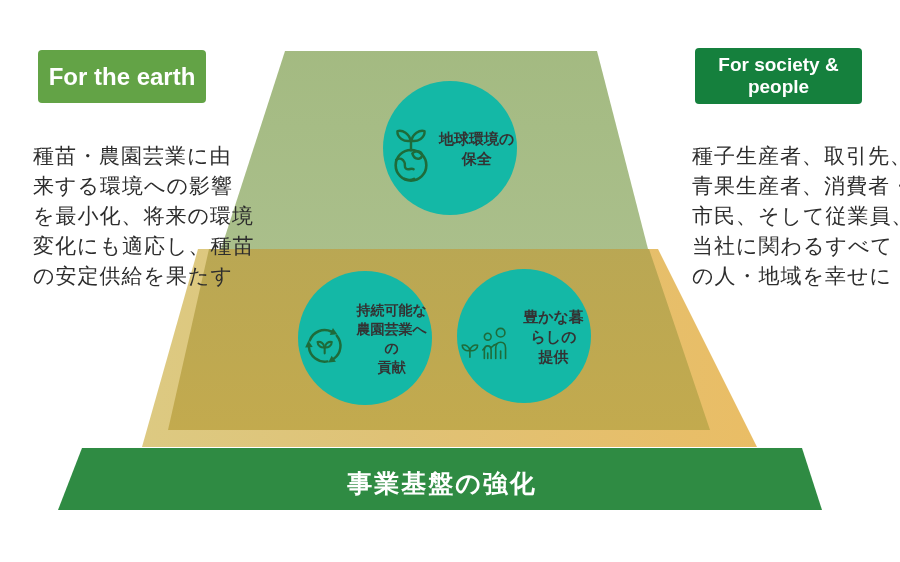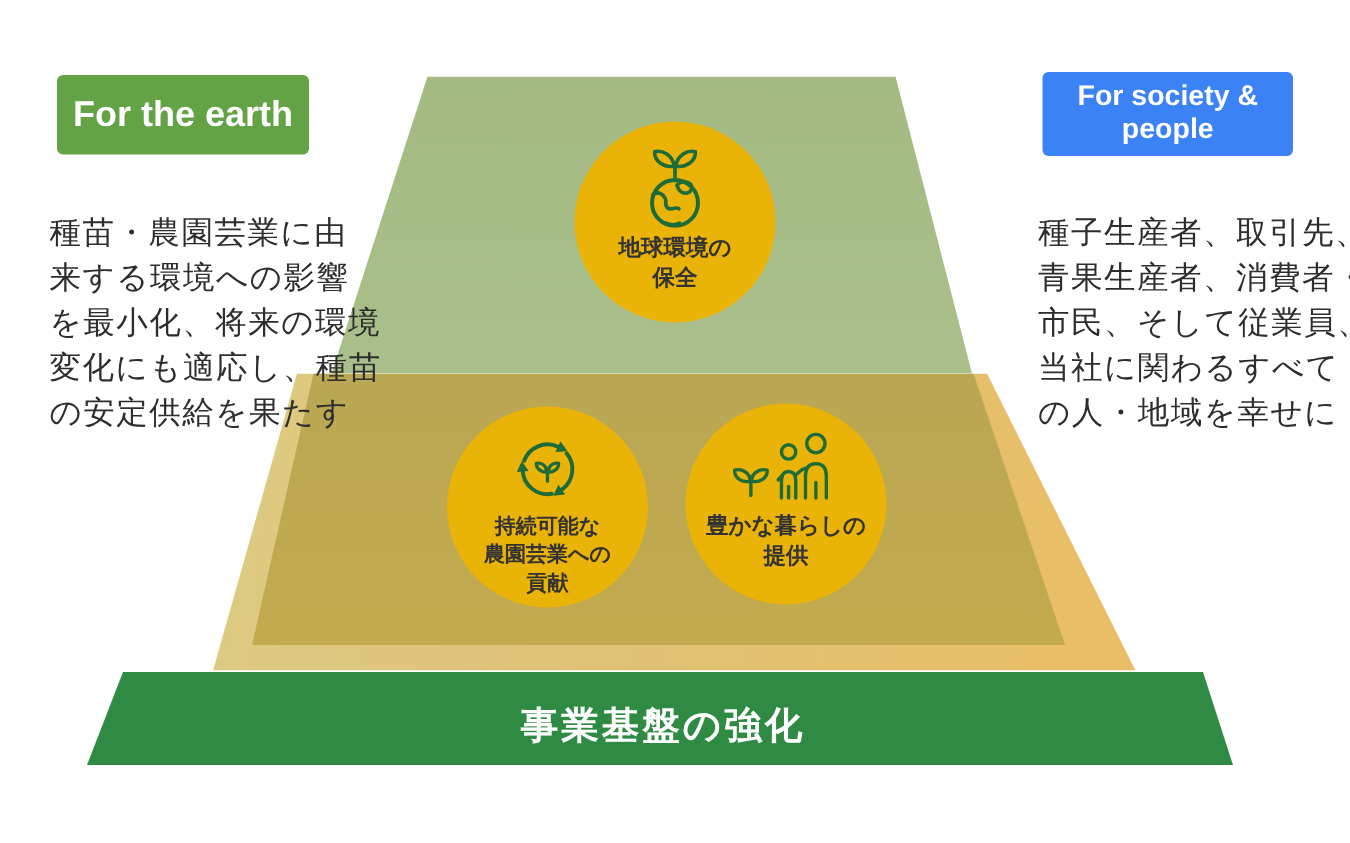--- a/index.html
+++ b/index.html
@@ -14,38 +14,38 @@
     background:linear-gradient(180deg,#a8a35c 0%,#b9a754 42%,#c9ac4a 100%);z-index:2;}
   .trap-green{clip-path:polygon(285px 51px,597px 51px,648px 249px,221px 249px);
     background:linear-gradient(180deg,#a2b97f 0%,#aabf8b 45%,#b7caa1 100%);z-index:3;}
   .base-bar{clip-path:polygon(82px 448px,802px 448px,822px 510px,58px 510px);
     background:#2f8b43;z-index:2;}
   .base-label{position:absolute;left:82px;top:448px;width:720px;height:71px;
     display:flex;align-items:center;justify-content:center;z-index:4;
     color:#fff;font-size:25px;font-weight:700;letter-spacing:2px;}
 
   
-  .circle{position:absolute;background:#eab308;border-radius:50%;z-index:5;
-    display:flex;flex-direction:column;align-items:center;}
+  .circle{position:absolute;background:#14b8a6;border-radius:50%;z-index:5;
+    display:flex;flex-direction:row;align-items:center;}
   .circle .label{white-space:pre-line;text-align:center;color:#333;font-weight:700;}
   .c-top{left:383px;top:81px;width:134px;height:134px;padding-top:0;}
   .c-top .label{font-size:15px;line-height:20px;margin-top:1px;}
   .c-left{left:298px;top:271px;width:134px;height:134px;}
   .c-left .label{font-size:14px;line-height:19px;margin-top:1px;}
   .c-right{left:457px;top:269px;width:134px;height:134px;}
   .c-right .label{font-size:15px;line-height:20px;margin-top:2px;}
   .c-top svg{margin-top:10px;}
   .c-left svg{margin-top:13px;}
   .c-right svg{margin-top:18px;}
 
   
   .tag{position:absolute;display:flex;align-items:center;justify-content:center;
     color:#fff;font-weight:700;border-radius:4px;text-align:center;z-index:6;}
   .tag-left{left:38px;top:50px;width:168px;height:53px;background:#63a346;font-size:24px;}
-  .tag-right{left:695px;top:48px;width:167px;height:56px;background:#3b82f6;
+  .tag-right{left:695px;top:48px;width:167px;height:56px;background:#15803d;
     font-size:19px;line-height:22px;white-space:pre-line;}
   .para{position:absolute;width:235px;color:#2d2d2d;font-size:21px;line-height:30px;
     letter-spacing:1px;white-space:pre-line;z-index:6;font-weight:500;margin-top:32px;}
   .para-left{left:33px;top:109px;}
   .para-right{left:692px;top:109px;}
 
   .ic{stroke:#1e6b3a;fill:none;stroke-linecap:round;stroke-linejoin:round;}
   .ic-fill{fill:#1e6b3a;stroke:none;}
 </style>
 </head>

